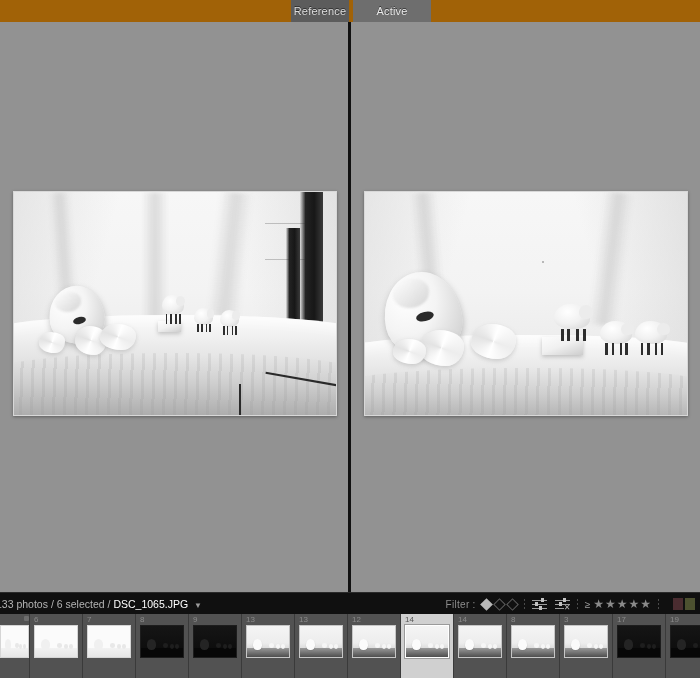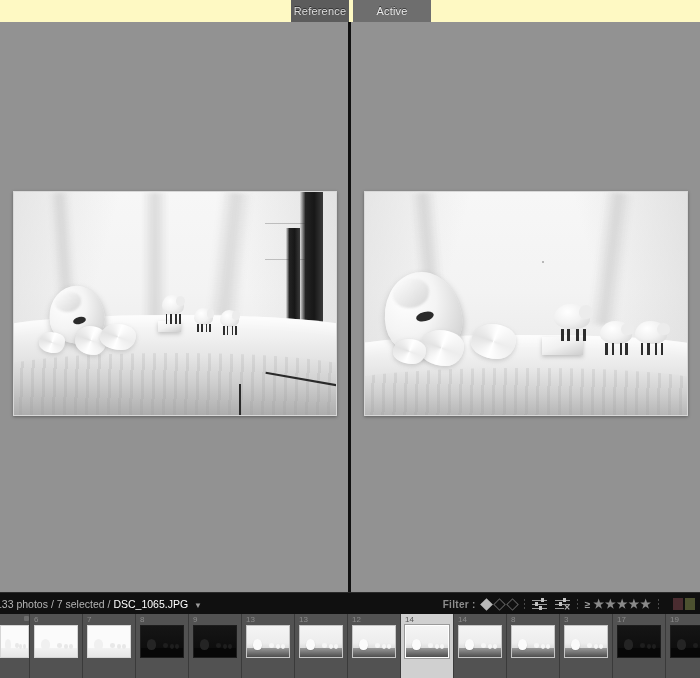--- a/index.html
+++ b/index.html
@@ -7,21 +7,21 @@
     width:700px; height:678px;
     background:#000;
     font-family:"Liberation Sans", sans-serif;
     overflow:hidden;
   }
   #app { position:relative; width:700px; height:678px; background:#1a1a1a; }
 
   
   .tabbar {
     position:absolute; left:0; top:0; width:700px; height:22px;
-    background:#fef9c3;
+    background:#a16207;
   }
   .tab {
     position:absolute; top:0; height:22px;
     display:flex; align-items:center; justify-content:center;
     font-size:11px; letter-spacing:.2px;
     color:#e8e8e8;
     text-shadow:0 -1px 0 rgba(0,0,0,.55);
     cursor:default;
   }
   .tab-reference { left:291px; width:58px; background:#5c5c5c; color:#dcdcdc; }
@@ -170,21 +170,21 @@
   }
   .status-text {
     font-size:10.5px; color:#b4b4b4; white-space:nowrap;
     margin-left:-4px; padding-left:0;
   }
   .status-text b { color:#ffffff; font-weight:400; }
   .status-caret { color:#9a9a9a; font-size:8px; margin-left:3px; }
 
   .filter-zone {
     position:absolute; right:2px; top:0; height:22px;
-    display:flex; align-items:center; gap:0;font-weight:bold;
+    display:flex; align-items:center; gap:0;
   }
   .filter-label { font-size:10px; color:#8d8d8d; margin-right:6px; letter-spacing:.3px; }
   .flag-group { display:flex; align-items:center; gap:4px; }
   .flagdiamond { width:9px; height:9px; transform:rotate(45deg); }
   .flag-on  { background:#b9b9b9; }
   .flag-off { background:transparent; border:1.2px solid #5e5e5e; }
   .sep {
     width:1px; height:11px; margin:0 7px;
     background:repeating-linear-gradient(180deg,#4a4a4a 0 2px, transparent 2px 4px);
   }
@@ -407,21 +407,21 @@
           </div>
         </div>
       </div>
     </div>
   </div>
 
   <div class="statusbar">
     <div class="status-text">
       <span>133 photos</span>
       <span>/</span>
-      <span>7 selected</span>
+      <span>6 selected</span>
       <span>/</span>
       <b>DSC_1065.JPG</b>
       <span class="status-caret">▼</span>
     </div>
 
     <div class="filter-zone">
       <span class="filter-label">Filter :</span>
 
       <span class="flag-group">
         <span class="flagdiamond flag-on"></span>

